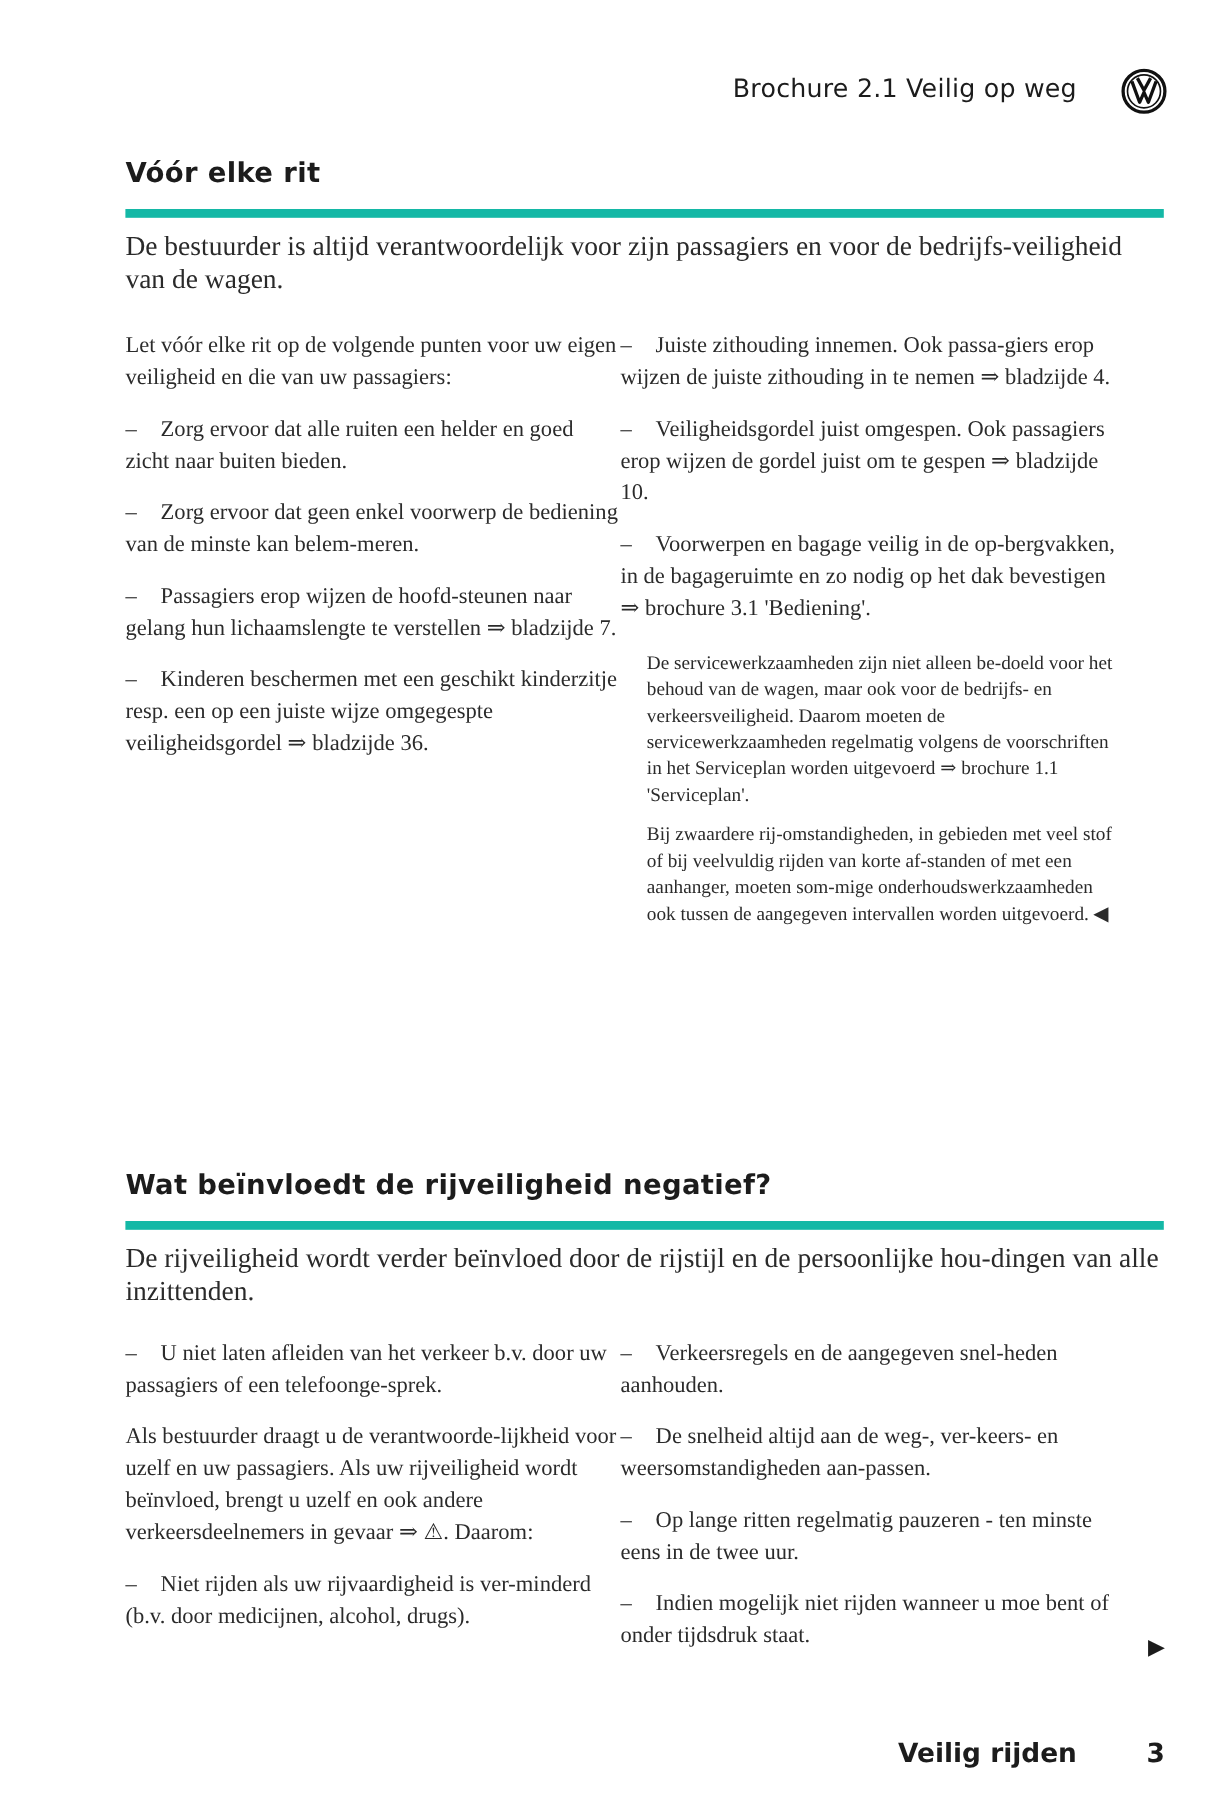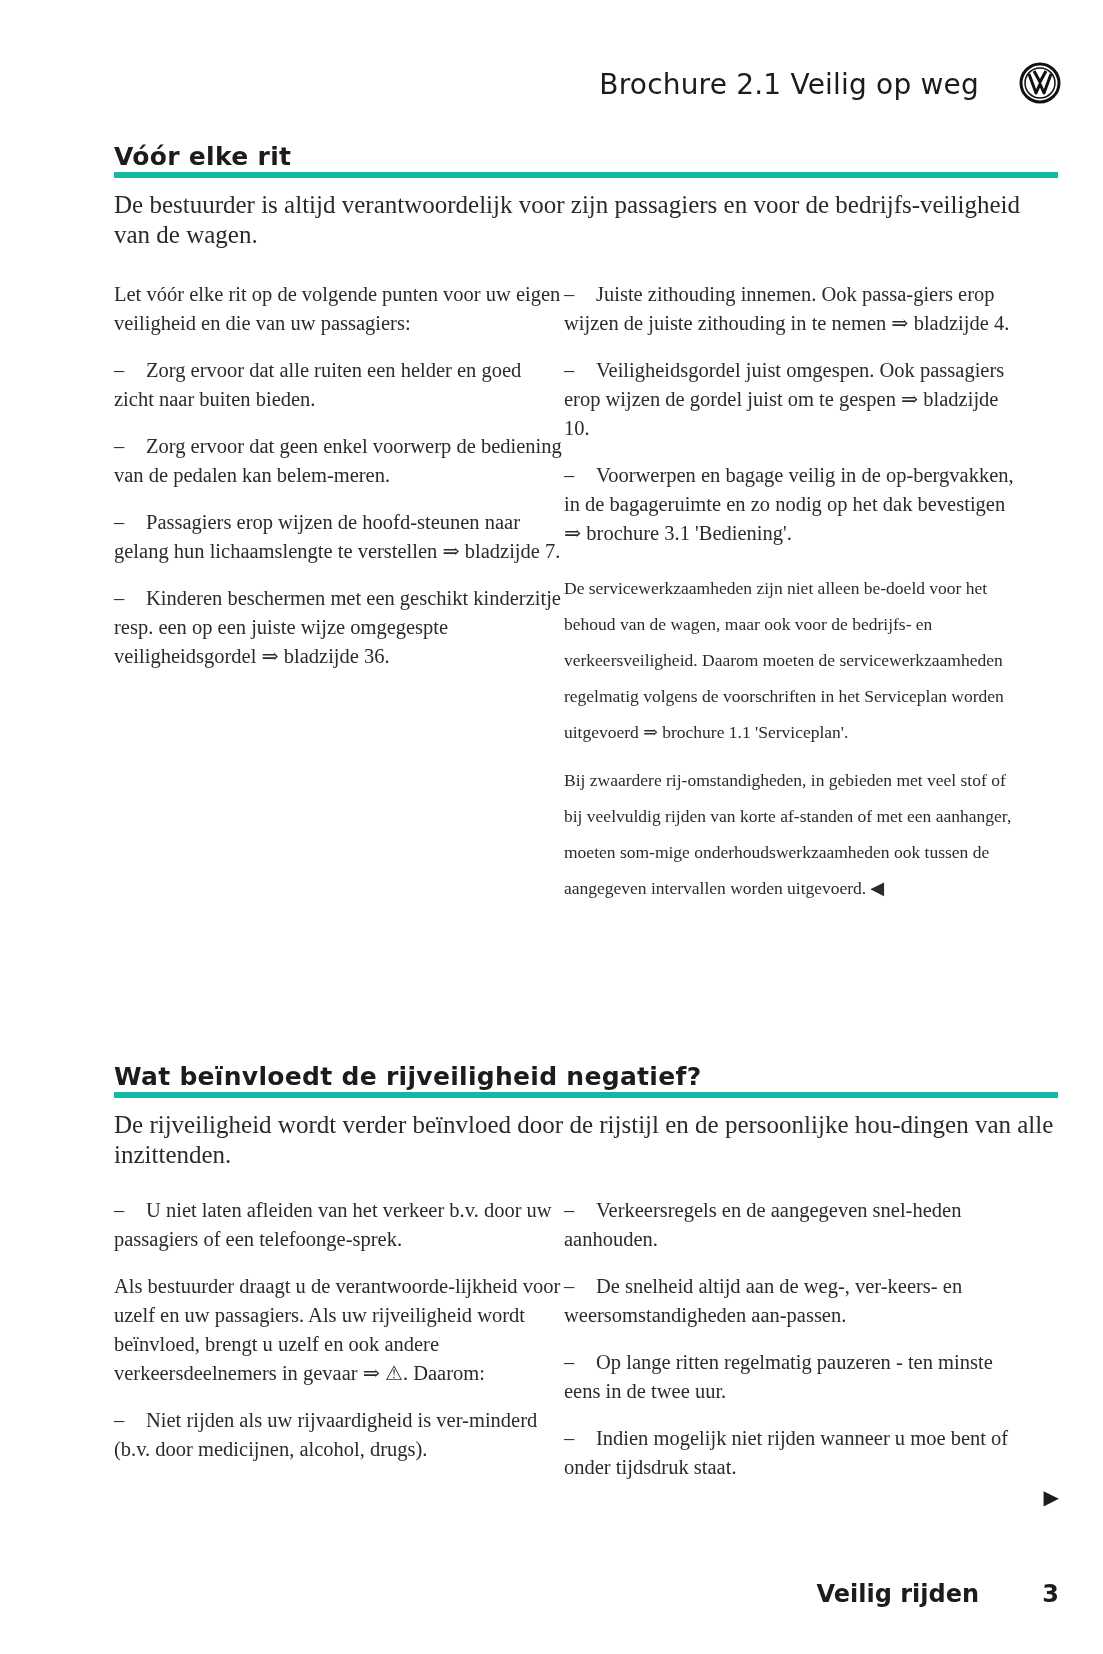--- a/index.html
+++ b/index.html
@@ -1,31 +1,31 @@
 <!DOCTYPE html>
 <html><head>
 <meta charset="utf-8">
 <style>
   html, body { margin: 0; padding: 0; background: #ffffff; }
   body { width: 1103px; height: 1654px; position: relative; overflow: hidden; color: #1c1c1c; }
   .sans { font-family: "DejaVu Sans", "Liberation Sans", sans-serif; }
   .serif { font-family: "Liberation Serif", "DejaVu Serif", serif; }
 
-  .running-head { position: absolute; top: 68px; right: 124px; font-size: 28px; font-weight: 500; letter-spacing: 0.2px; }
+  .running-head { position: absolute; top: 68px; right: 124px; font-size: 23px; font-weight: 500; letter-spacing: 0.2px; }
   .logo { position: absolute; top: 62px; right: 42px; width: 42px; height: 42px; }
 
   .section { position: absolute; left: 114px; width: 944px; }
-  .sec-title { font-size: 25px; letter-spacing: 0.3px; margin: 0; padding-bottom: 0; border-bottom: 6px solid #14b8a6; line-height: 1.2; }
+  .sec-title { font-size: 25px; letter-spacing: 0.3px; margin: 0; padding-bottom: 18px; border-bottom: 8px solid #14b8a6; line-height: 1.2; }
   .lead { font-size: 25px; line-height: 30px; margin: 12px 0 0 0; color: #2a2a2a; }
 
   .cols { display: flex; justify-content: flex-start; margin-top: 26px; }
   .col { width: 450px; }
   .col.right { width: 452px; }
   .p { font-size: 20.5px; line-height: 29px; margin: 0 0 18px 0; color: #2b2b2b; }
-  .p.small { font-size: 17.5px; line-height: 36px; margin-bottom: 12px; }
+  .p.small { font-size: 17.5px; line-height: 24px; margin-bottom: 12px; margin-left: 24px; }
   .dash { display: inline-block; width: 32px; }
   .end-mark { font-size: 18px; margin-left: 4px; }
   .cont-mark { position: absolute; right: 44px; font-size: 20px; }
 
   .footer-title { position: absolute; top: 1580px; right: 124px; font-size: 24px; font-weight: 600; }
   .page-num { position: absolute; top: 1580px; right: 44px; font-size: 24px; font-weight: 600; }
   .warn { font-size: 20px; }
 </style>
 </head>
 <body>
@@ -40,21 +40,21 @@
   </svg>
 </div>
 
 <div class="section" style="top:142px;">
   <h2 class="sec-title sans">Vóór elke rit</h2>
   <p class="lead serif">De bestuurder is altijd verantwoordelijk voor zijn passagiers en voor de bedrijfs-veiligheid van de wagen.</p>
   <div class="cols" style="margin-top:30px;">
     <div class="col serif">
       <p class="p">Let vóór elke rit op de volgende punten voor uw eigen veiligheid en die van uw passagiers:</p>
       <p class="p"><span class="dash">–</span><span>Zorg ervoor dat alle ruiten een helder en goed zicht naar buiten bieden.</span></p>
-      <p class="p"><span class="dash">–</span><span>Zorg ervoor dat geen enkel voorwerp de bediening van de pedalen kan belem-meren.</span></p>
+      <p class="p"><span class="dash">–</span><span>Zorg ervoor dat geen enkel voorwerp de bediening van de minste kan belem-meren.</span></p>
       <p class="p"><span class="dash">–</span><span>Passagiers erop wijzen de hoofd-steunen naar gelang hun lichaamslengte te verstellen ⇒ bladzijde 7.</span></p>
       <p class="p"><span class="dash">–</span><span>Kinderen beschermen met een geschikt kinderzitje resp. een op een juiste wijze omgegespte veiligheidsgordel ⇒ bladzijde 36.</span></p>
     </div>
     <div class="col right serif">
       <p class="p"><span class="dash">–</span><span>Juiste zithouding innemen. Ook passa-giers erop wijzen de juiste zithouding in te nemen ⇒ bladzijde 4.</span></p>
       <p class="p"><span class="dash">–</span><span>Veiligheidsgordel juist omgespen. Ook passagiers erop wijzen de gordel juist om te gespen ⇒ bladzijde 10.</span></p>
       <p class="p"><span class="dash">–</span><span>Voorwerpen en bagage veilig in de op-bergvakken, in de bagageruimte en zo nodig op het dak bevestigen ⇒ brochure 3.1 'Bediening'.</span></p>
       <p class="p small" style="margin-top:22px;">De servicewerkzaamheden zijn niet alleen be-doeld voor het behoud van de wagen, maar ook voor de bedrijfs- en verkeersveiligheid. Daarom moeten de servicewerkzaamheden regelmatig volgens de voorschriften in het Serviceplan worden uitgevoerd ⇒ brochure 1.1 'Serviceplan'.</p>
       <p class="p small"><span>Bij zwaardere rij-omstandigheden, in gebieden met veel stof of bij veelvuldig rijden van korte af-standen of met een aanhanger, moeten som-mige onderhoudswerkzaamheden ook tussen de aangegeven intervallen worden uitgevoerd.</span><span class="end-mark">◀</span></p>
     </div>

